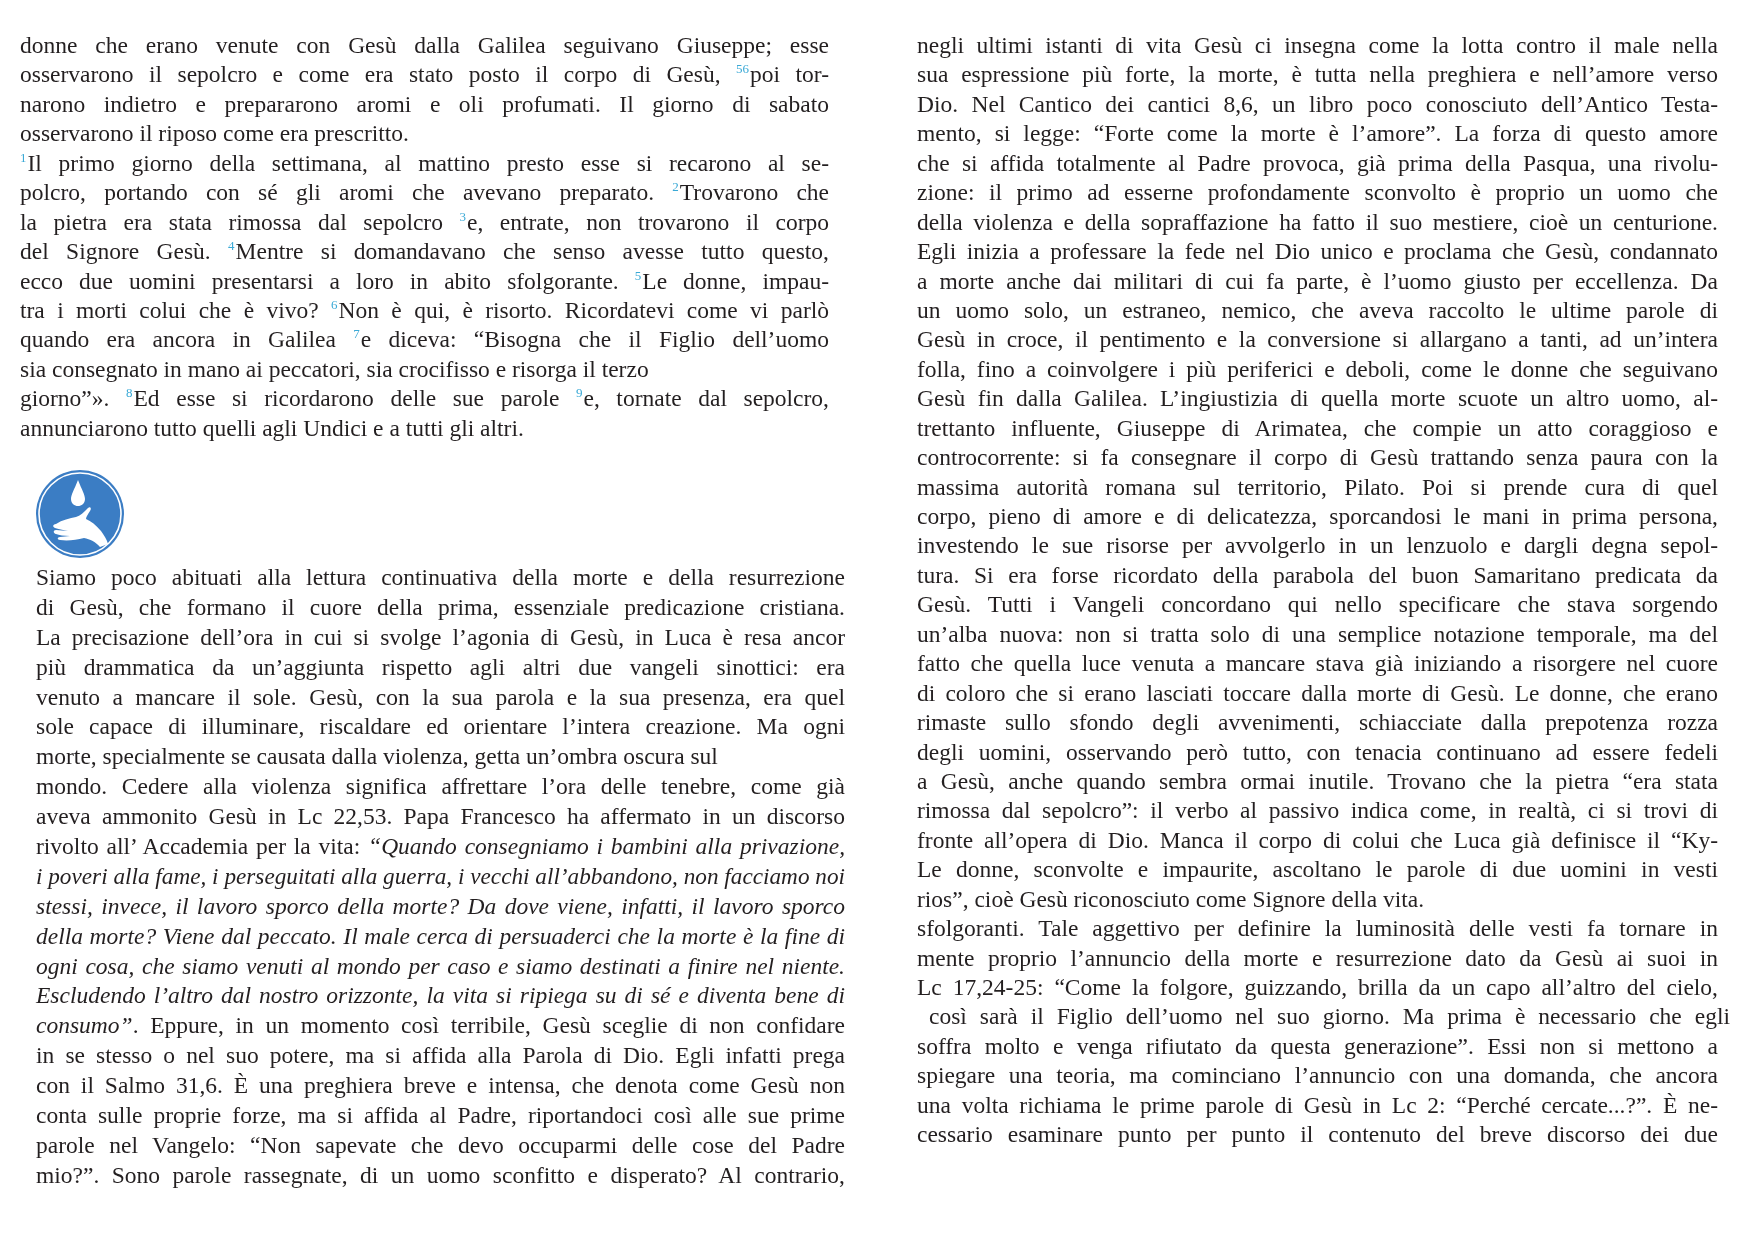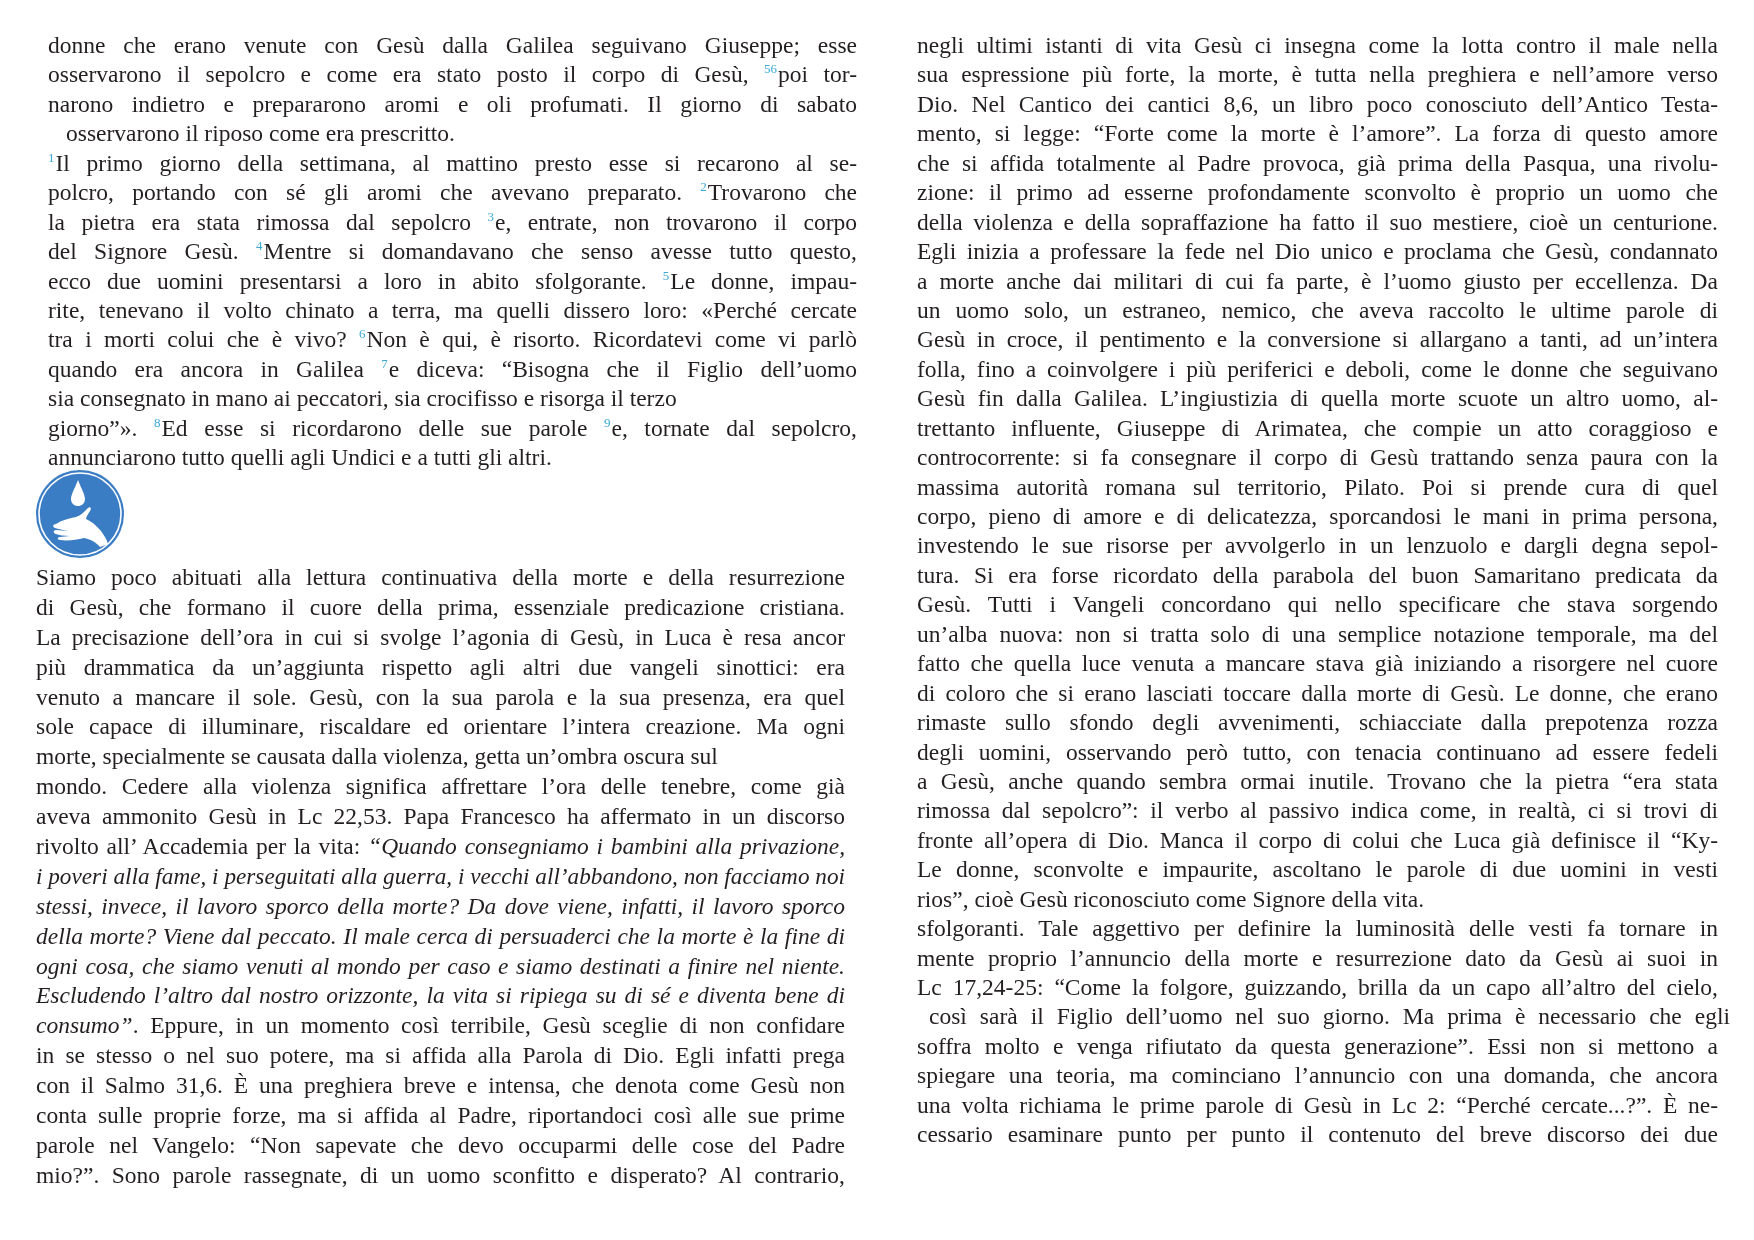--- a/index.html
+++ b/index.html
@@ -11,21 +11,21 @@
       overflow: hidden;
       font-family: "Liberation Serif", "DejaVu Serif", serif;
       color: #231f20;
     }
     .column {
       position: absolute;
       top: 31px;
       font-size: 23.5px;
       line-height: 29.45px;
     }
-    .col-left { left: 48px; width: 809px; }
+    .col-left { left: 20px; width: 809px; }
     .col-right { left: 917px; width: 801px; }
     .line {
       display: block;
       text-align: justify;
       text-align-last: justify;
       white-space: nowrap;
       height: 29.45px;
       overflow: visible;
     }
     .line.last { text-align-last: left; }
@@ -54,27 +54,26 @@
     }
     .block-bottom .line { height: 29.9px; }
   </style>
 </head>
 <body>
 
 <div class="column col-left" id="scripture">
     <span class="line" style="display: block; text-align-last: left; text-align: left;"><span style="white-space: nowrap; word-spacing: 11.9906px;"><span>donne che erano venute con Gesù dalla Galilea seguivano Giuseppe; esse</span></span></span>
     <span class="line" style="display: block; text-align-last: left; text-align: left;"><span style="white-space: nowrap; word-spacing: 9.58173px;"><span>osservarono il sepolcro e come era stato posto il corpo di Gesù, </span><span class="verse">56</span><span>poi tor-</span></span></span>
     <span class="line" style="display: block; text-align-last: left; text-align: left;"><span style="white-space: nowrap; word-spacing: 12.6776px;"><span>narono indietro e prepararono aromi e oli profumati. Il giorno di sabato</span></span></span>
-    <span class="line last" style="display: block; text-align-last: left; text-align: center; margin-left: 18px;"><span style="white-space: nowrap;"><span>osservarono il riposo come era prescritto.</span></span></span>
+    <span class="line last" style="display: block; text-align-last: left; text-align: center;"><span style="white-space: nowrap;"><span>osservarono il riposo come era prescritto.</span></span></span>
     <span class="line" style="display: block; text-align-last: left; text-align: left;"><span style="white-space: nowrap; word-spacing: 10.832px;"><span class="verse">1</span><span>Il primo giorno della settimana, al mattino presto esse si recarono al se-</span></span></span>
     <span class="line" style="display: block; text-align-last: left; text-align: left;"><span style="white-space: nowrap; word-spacing: 12.3688px;"><span>polcro, portando con sé gli aromi che avevano preparato. </span><span class="verse">2</span><span>Trovarono che</span></span></span>
     <span class="line" style="display: block; text-align-last: left; text-align: left;"><span style="white-space: nowrap; word-spacing: 10.6732px;"><span>la pietra era stata rimossa dal sepolcro </span><span class="verse">3</span><span>e, entrate, non trovarono il corpo</span></span></span>
     <span class="line" style="display: block; text-align-last: left; text-align: left;"><span style="white-space: nowrap; word-spacing: 11.4906px;"><span>del Signore Gesù. </span><span class="verse">4</span><span>Mentre si domandavano che senso avesse tutto questo,</span></span></span>
     <span class="line" style="display: block; text-align-last: left; text-align: left;"><span style="white-space: nowrap; word-spacing: 10.1562px;"><span>ecco due uomini presentarsi a loro in abito sfolgorante. </span><span class="verse">5</span><span>Le donne, impau-</span></span></span>
-    <span class="line" style="display: block; text-align-last: left; text-align: left;"><span style="white-space: nowrap; word-spacing: 7.60156px;"><span>rite, tenevano il volto chinato a terra, ma quelli dissero loro: «Perché cercate</span></span></span>
     <span class="line" style="display: block; text-align-last: left; text-align: left;"><span style="white-space: nowrap; word-spacing: 6.48958px;"><span>tra i morti colui che è vivo? </span><span class="verse">6</span><span>Non è qui, è risorto. Ricordatevi come vi parlò</span></span></span>
     <span class="line" style="display: block; text-align-last: left; text-align: left;"><span style="white-space: nowrap; word-spacing: 11.4616px;"><span>quando era ancora in Galilea </span><span class="verse">7</span><span>e diceva: “Bisogna che il Figlio dell’uomo</span></span></span>
     <span class="line" style="display: block; text-align-last: left; text-align: left;"><span style="white-space: nowrap;"><span>sia consegnato in mano ai peccatori, sia crocifisso e risorga il terzo</span></span></span>
     <span class="line" style="display: block; text-align-last: left; text-align: left;"><span style="white-space: nowrap; word-spacing: 10.7216px;"><span>giorno”». </span><span class="verse">8</span><span>Ed esse si ricordarono delle sue parole </span><span class="verse">9</span><span>e, tornate dal sepolcro,</span></span></span>
     <span class="line last" style="display: block; text-align-last: left; text-align: left;"><span style="white-space: nowrap;"><span>annunciarono tutto quelli agli Undici e a tutti gli altri.</span></span></span>
   </div>
 
 <div class="icon-wrap">
   <svg width="92" height="92" viewBox="0 0 92 92" xmlns="http://www.w3.org/2000/svg">
     <circle cx="46" cy="46" r="44" fill="#3b7dc4"></circle>

